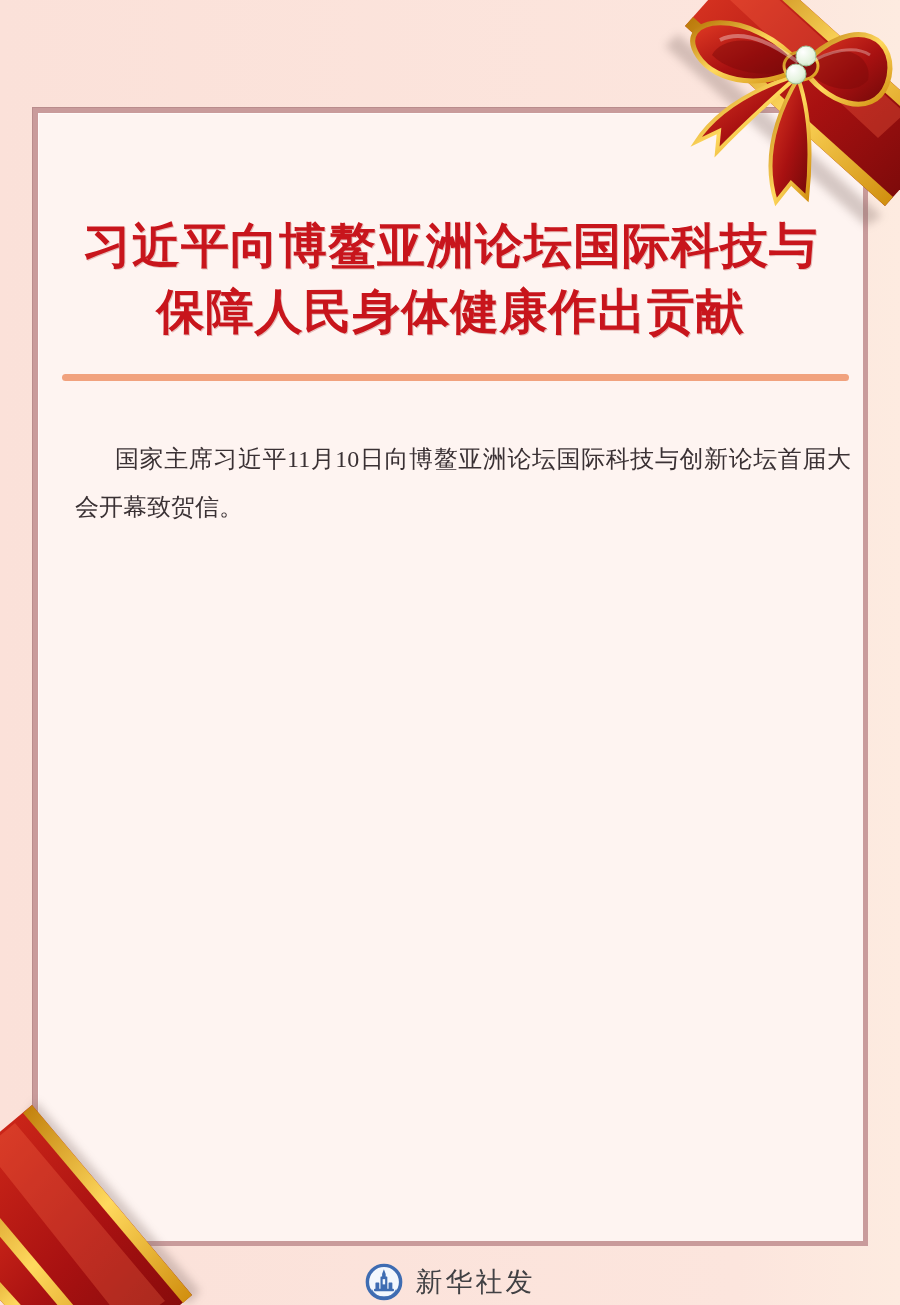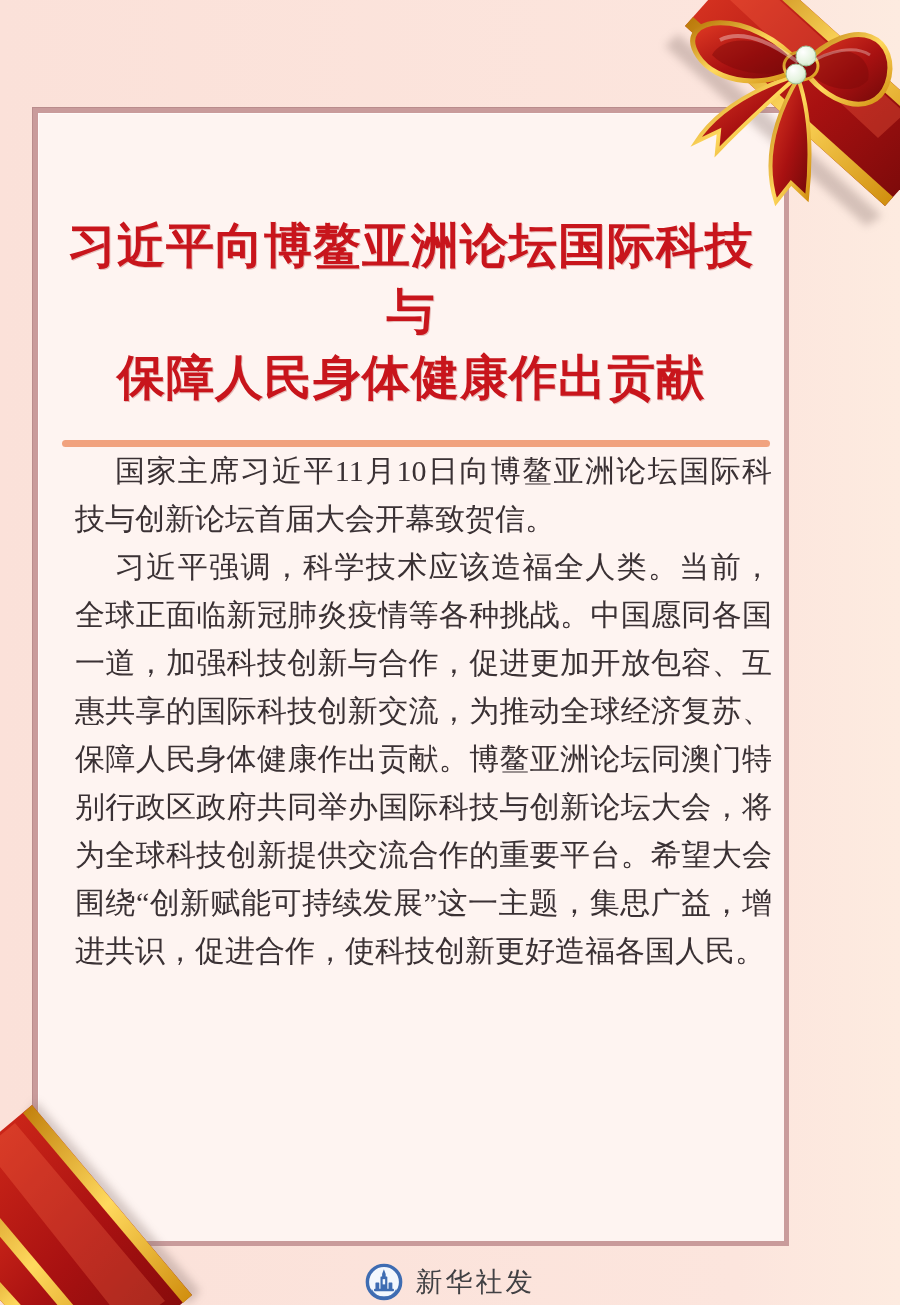--- a/index.html
+++ b/index.html
@@ -2,38 +2,38 @@
 <html><head>
 <meta charset="utf-8">
 <style>
   html,body{margin:0;padding:0;}
   body{
     width:900px;height:1305px;position:relative;overflow:hidden;
     background:linear-gradient(90deg,#fbe1d9 0%,#fce5dd 82%,#fdebe0 100%);
     font-family:"Liberation Serif","DejaVu Serif",serif;
   }
   .panel{
-    position:absolute;left:33px;top:108px;width:756px;height:1138px;
+    position:absolute;left:33px;top:108px;width:835px;height:1138px;
     box-sizing:border-box;background:#fef4f1;
     border:5px solid #c99b9b;
     box-shadow:inset 1px 1px 0 rgba(255,255,255,.55), -1px -1px 0 #b98c8c;
   }
   .title{
     margin:100px 20px 0 20px;text-align:center;
     color:#c8151c;font-weight:bold;font-size:48px;line-height:66px;
     letter-spacing:1px;
     text-shadow:1px 1px 0 rgba(150,20,20,.25);
   }
   .divider{
     height:7px;border-radius:4px;background:#f1a27e;
     margin:29px 14px 0 24px;
   }
   .article{
-    padding:0 12px 0 37px;
-    color:#3a3134;font-size:30px;line-height:48px;
+    margin-top:54px;padding:0 12px 0 37px;
+    color:#3a3134;font-size:24px;line-height:48px;
     text-align:justify;
   }
   .article p{margin:0;text-indent:40px;}
   .footer{
     position:absolute;left:0;top:1246px;width:900px;height:72px;
     display:flex;align-items:center;justify-content:center;gap:13px;
   }
   .credit{
     font-family:"Liberation Sans","DejaVu Sans",sans-serif;
     font-size:27px;color:#414144;letter-spacing:3px;
@@ -47,21 +47,20 @@
 <body>
 
 <div class="panel">
   <div class="title">
     <div>习近平向博鳌亚洲论坛国际科技与</div>
     <div>保障人民身体健康作出贡献</div>
   </div>
   <div class="divider"></div>
   <div class="article">
     <p>国家主席习近平11月10日向博鳌亚洲论坛国际科技与创新论坛首届大会开幕致贺信。</p>
-    <p>习近平强调，科学技术应该造福全人类。当前，全球正面临新冠肺炎疫情等各种挑战。中国愿同各国一道，加强科技创新与合作，促进更加开放包容、互惠共享的国际科技创新交流，为推动全球经济复苏、保障人民身体健康作出贡献。博鳌亚洲论坛同澳门特别行政区政府共同举办国际科技与创新论坛大会，将为全球科技创新提供交流合作的重要平台。希望大会围绕“创新赋能可持续发展”这一主题，集思广益，增进共识，促进合作，使科技创新更好造福各国人民。</p>
   </div>
 </div>
 
 <div class="footer">
   <span class="logo-wrap">
     <svg width="38" height="38" viewBox="0 0 40 40">
       <circle cx="20" cy="20" r="17.5" fill="#f2f7fd" stroke="#3e6cb2" stroke-width="3.6"></circle>
       <g fill="#3e6cb2">
         <path d="M19.9,6.5 L21.8,11.5 L21.8,15 L18,15 L18,11.5 Z"></path>
         <rect x="16.3" y="14.2" width="7.2" height="13.5" rx="0.5"></rect>

